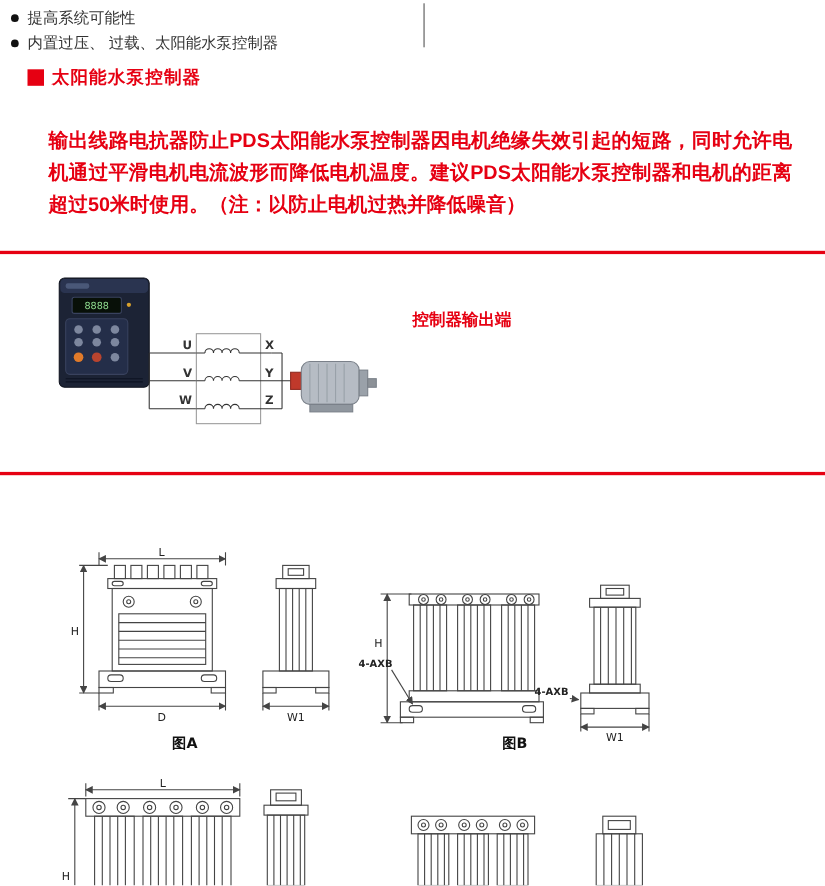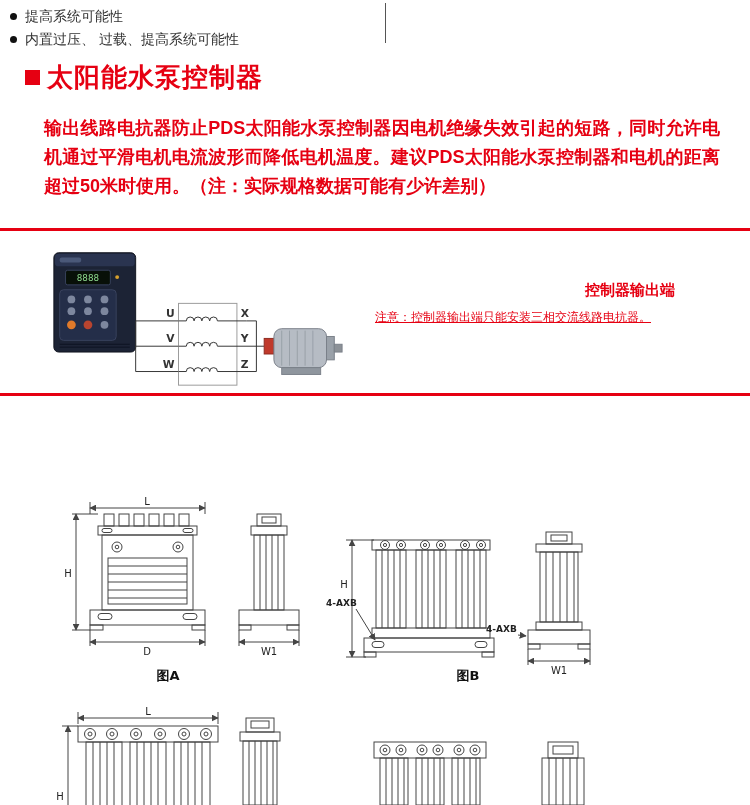--- a/index.html
+++ b/index.html
@@ -18,37 +18,37 @@
   .feat-col { list-style:none; }
   .feat-col.left  { position:absolute; left:10px; top:5px; }
   .feat-col.right { position:absolute; left:396px; top:5px; }
   .feat-col li { display:flex; align-items:center; gap:8px; font-size:14px; color:#333; line-height:23px; }
   .dot { width:7px; height:7px; background:#111; border-radius:50%; flex:0 0 auto; }
   .v-divider { position:absolute; left:385px; top:3px; width:1px; height:40px; background:#555; }
 
   
   .section-title { position:absolute; left:25px; top:60px; display:flex; align-items:center; gap:7px; }
   .sq { width:15px; height:15px; background:#e60012; }
-  .section-title h1 { font-size:26px; color:#e60012; font-weight:bold; letter-spacing:1px; }
+  .section-title h1 { font-size:16px; color:#e60012; font-weight:bold; letter-spacing:1px; }
 
   
   .intro {
     position:absolute; left:44px; top:114px; width:676px;
     font-size:18px; font-weight:bold; color:#e60012;
     line-height:29px; text-align:justify;
   }
 
   
   .panel {
-    position:absolute; left:0; top:228px; width:750px; height:168px;
+    position:absolute; left:0; top:228px; width:750px; height:204px;
     border-top:3px solid #e60012; border-bottom:3px solid #e60012; background:#fff;
   }
   .panel-diagram { position:absolute; left:42px; top:12px; width:310px; height:185px; }
   .panel-right { position:absolute; left:375px; top:50px; width:300px; }
-  .panel-right h3 { color:#e60012; font-size:15px; font-weight:bold; margin-bottom:9px;text-align:right; }
+  .panel-right h3 { color:#e60012; font-size:15px; font-weight:bold; margin-bottom:9px; }
   .panel-right .body { font-size:13px; color:#404040; line-height:22px; text-indent:2em; text-align:justify; }
   .panel-right .note { margin-top:9px; font-size:12px; color:#e60012; text-decoration:underline; }
 
   
   .drawings { position:absolute; left:0; top:470px; width:750px; height:335px; overflow:hidden; }
   .lineart rect, .lineart line, .lineart circle, .lineart path { stroke:#444; stroke-width:1; fill:none; }
   .lineart text { stroke:none; fill:#222; }
   .lineart .dim  { font-size:10px; }
   .lineart .cap  { font-size:13px; font-weight:bold; fill:#111; }
   .lineart .hole { font-size:9px; font-weight:bold; }
@@ -61,32 +61,32 @@
 <div class="page">
 
   <header class="top-features">
     <ul class="feat-col left">
       <li>
         <span class="dot"></span>
         <span>提高系统可能性</span>
       </li>
       <li>
         <span class="dot"></span>
-        <span>内置过压、 过载、提高系统可能性</span>
+        <span>内置过压、 过载、太阳能水泵控制器</span>
       </li>
     </ul>
     <div class="v-divider"></div>
   </header>
 
   <div class="section-title">
     <span class="sq"></span>
     <h1>太阳能水泵控制器</h1>
   </div>
 
-  <p class="intro">输出线路电抗器防止PDS太阳能水泵控制器因电机绝缘失效引起的短路，同时允许电机通过平滑电机电流波形而降低电机温度。建议PDS太阳能水泵控制器和电机的距离超过50米时使用。（注：实际规格数据可能有少许差别）</p>
+  <p class="intro">输出线路电抗器防止PDS太阳能水泵控制器因电机绝缘失效引起的短路，同时允许电机通过平滑电机电流波形而降低电机温度。建议PDS太阳能水泵控制器和电机的距离超过50米时使用。（注：以防止电机过热并降低噪音）</p>
 
   <section class="panel">
 
     <svg class="panel-diagram" viewBox="0 0 310 190">
 
       <g>
         <rect x="8" y="10" width="84" height="102" rx="5" fill="#1c2335" stroke="#10141f"></rect>
         <rect x="9" y="11" width="82" height="13" rx="4" fill="#2a3450" stroke="none"></rect>
         <rect x="14" y="15" width="22" height="5" rx="2" fill="#4a5878" stroke="none"></rect>
         <rect x="20" y="28" width="46" height="15" rx="2" fill="#081008" stroke="#39425e"></rect>
@@ -140,21 +140,20 @@
         <line x1="266" y1="90" x2="266" y2="126" stroke="#98a0a8"></line>
         <line x1="274" y1="90" x2="274" y2="126" stroke="#98a0a8"></line>
         <rect x="288" y="96" width="8" height="24" fill="#9aa1a9" stroke="#7a8089"></rect>
         <rect x="296" y="104" width="8" height="8" fill="#8c9197" stroke="#7a8089"></rect>
         <rect x="242" y="128" width="40" height="7" fill="#8f969e" stroke="#7a8089"></rect>
       </g>
     </svg>
 
     <div class="panel-right">
       <h3>控制器输出端</h3>
-      <p class="note">注意：控制器输出端只能安装三相交流线路电抗器。</p>
     </div>
   </section>
 
   <div class="drawings">
     <svg class="lineart" width="750" height="335" viewBox="0 0 750 335">
       <defs>
         <marker id="arr" viewBox="0 0 10 10" refX="9" refY="5" markerWidth="7" markerHeight="7" orient="auto-start-reverse">
           <path d="M0,0 L10,5 L0,10 z" style="fill:#444;stroke:none"></path>
         </marker>
       </defs>

